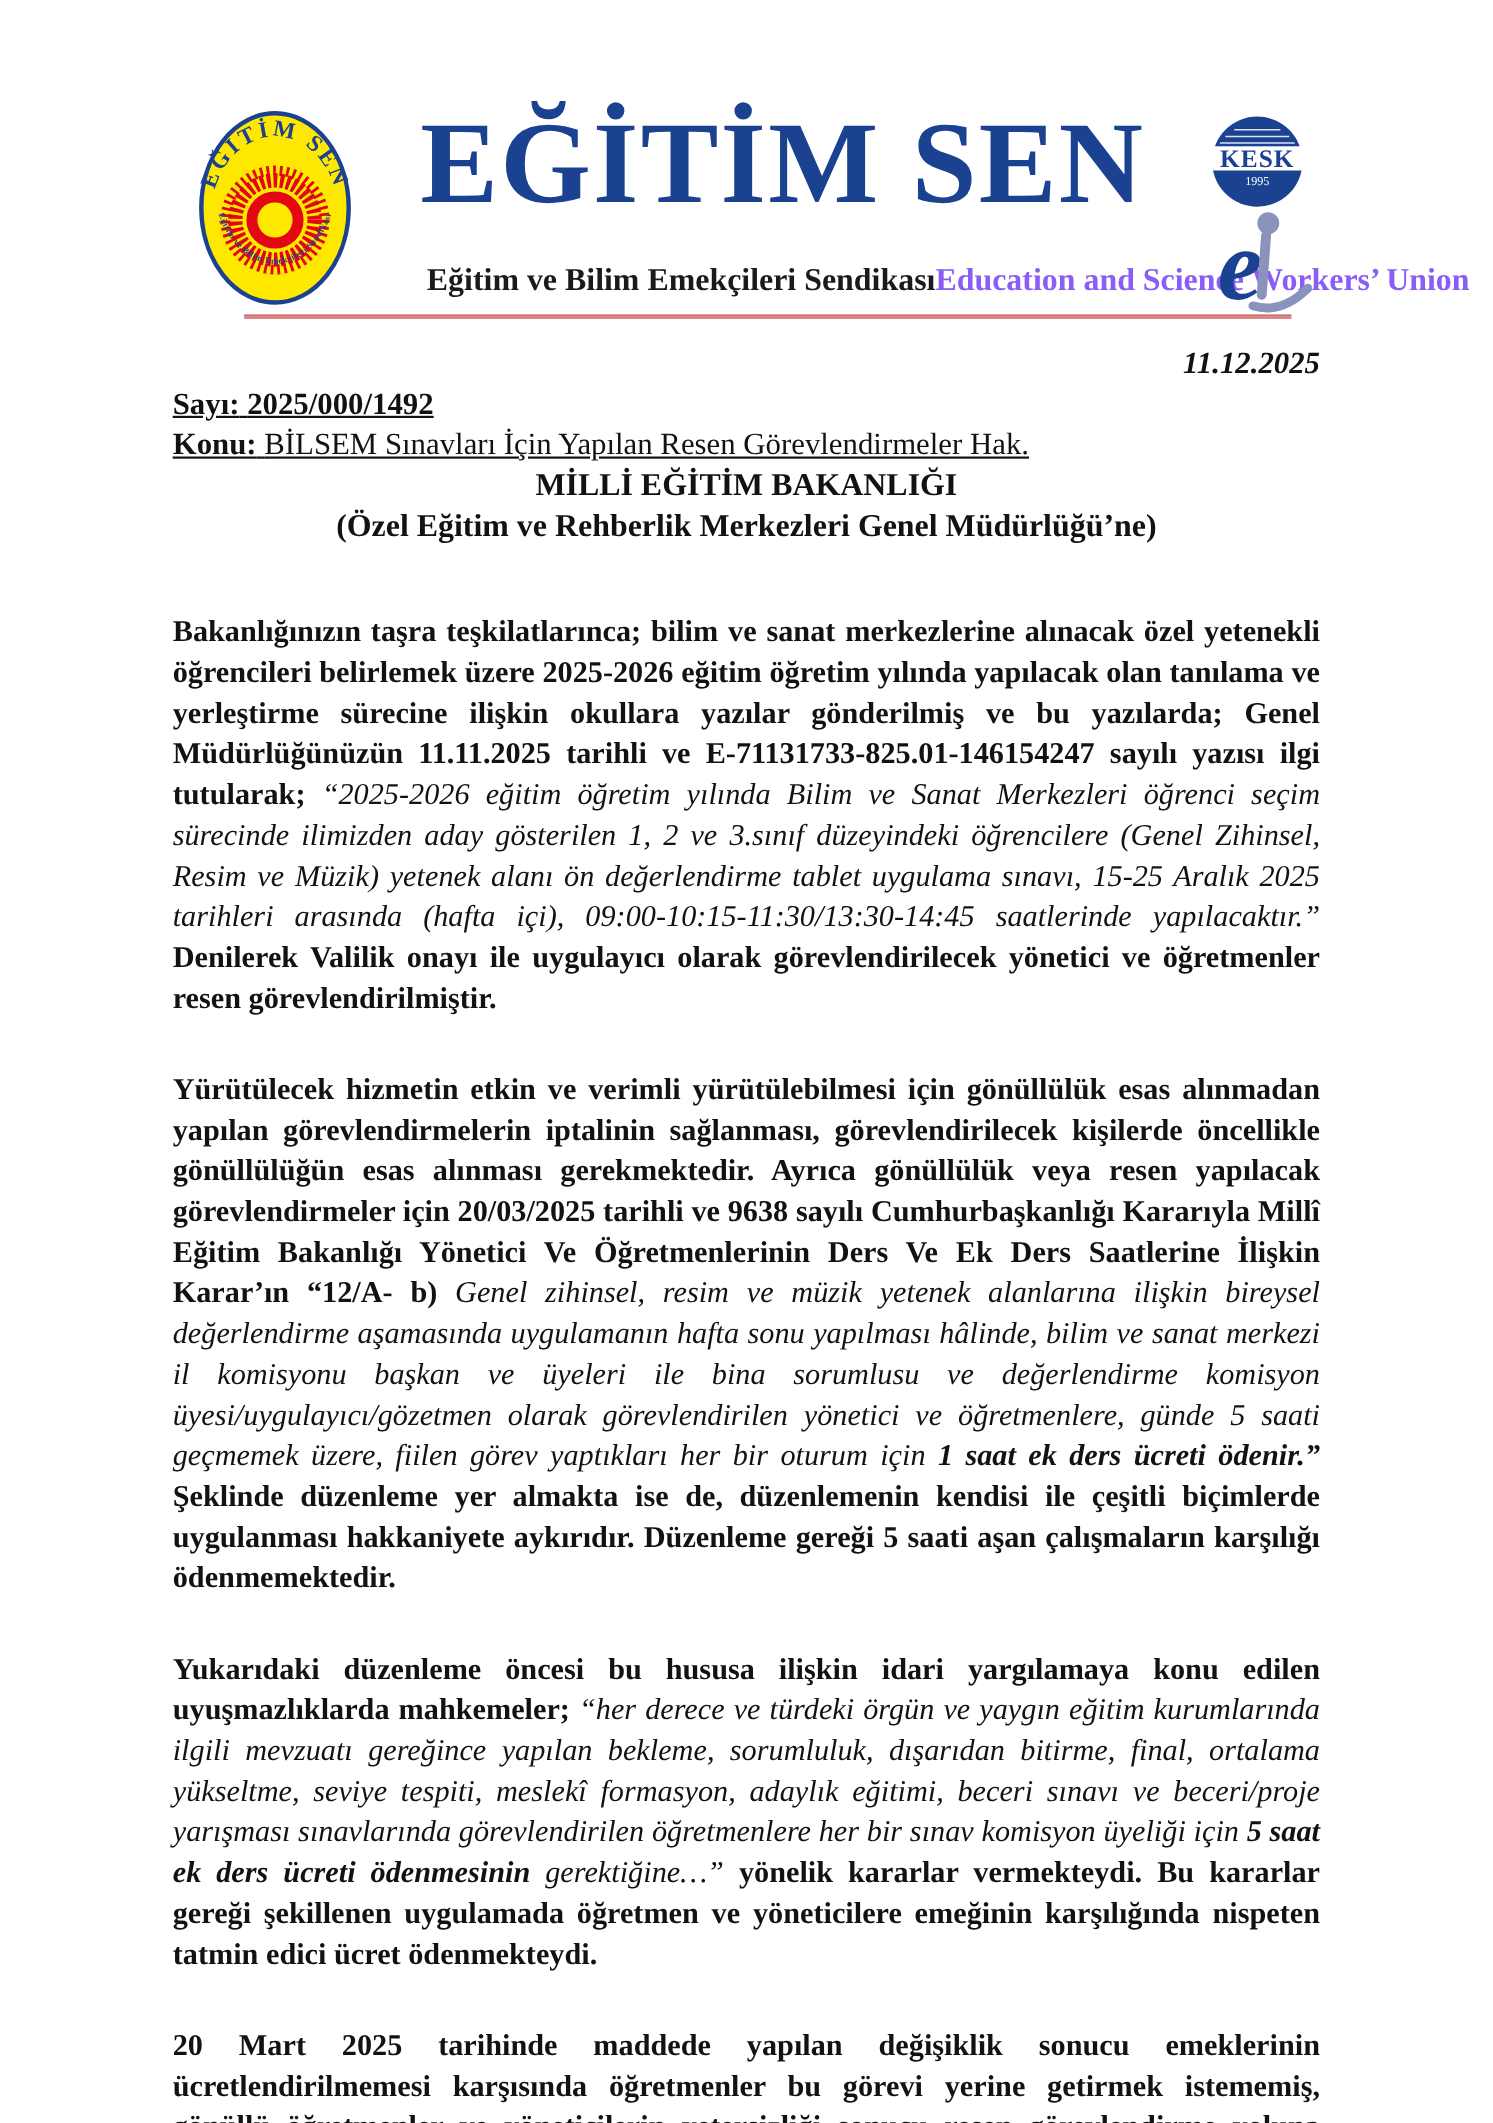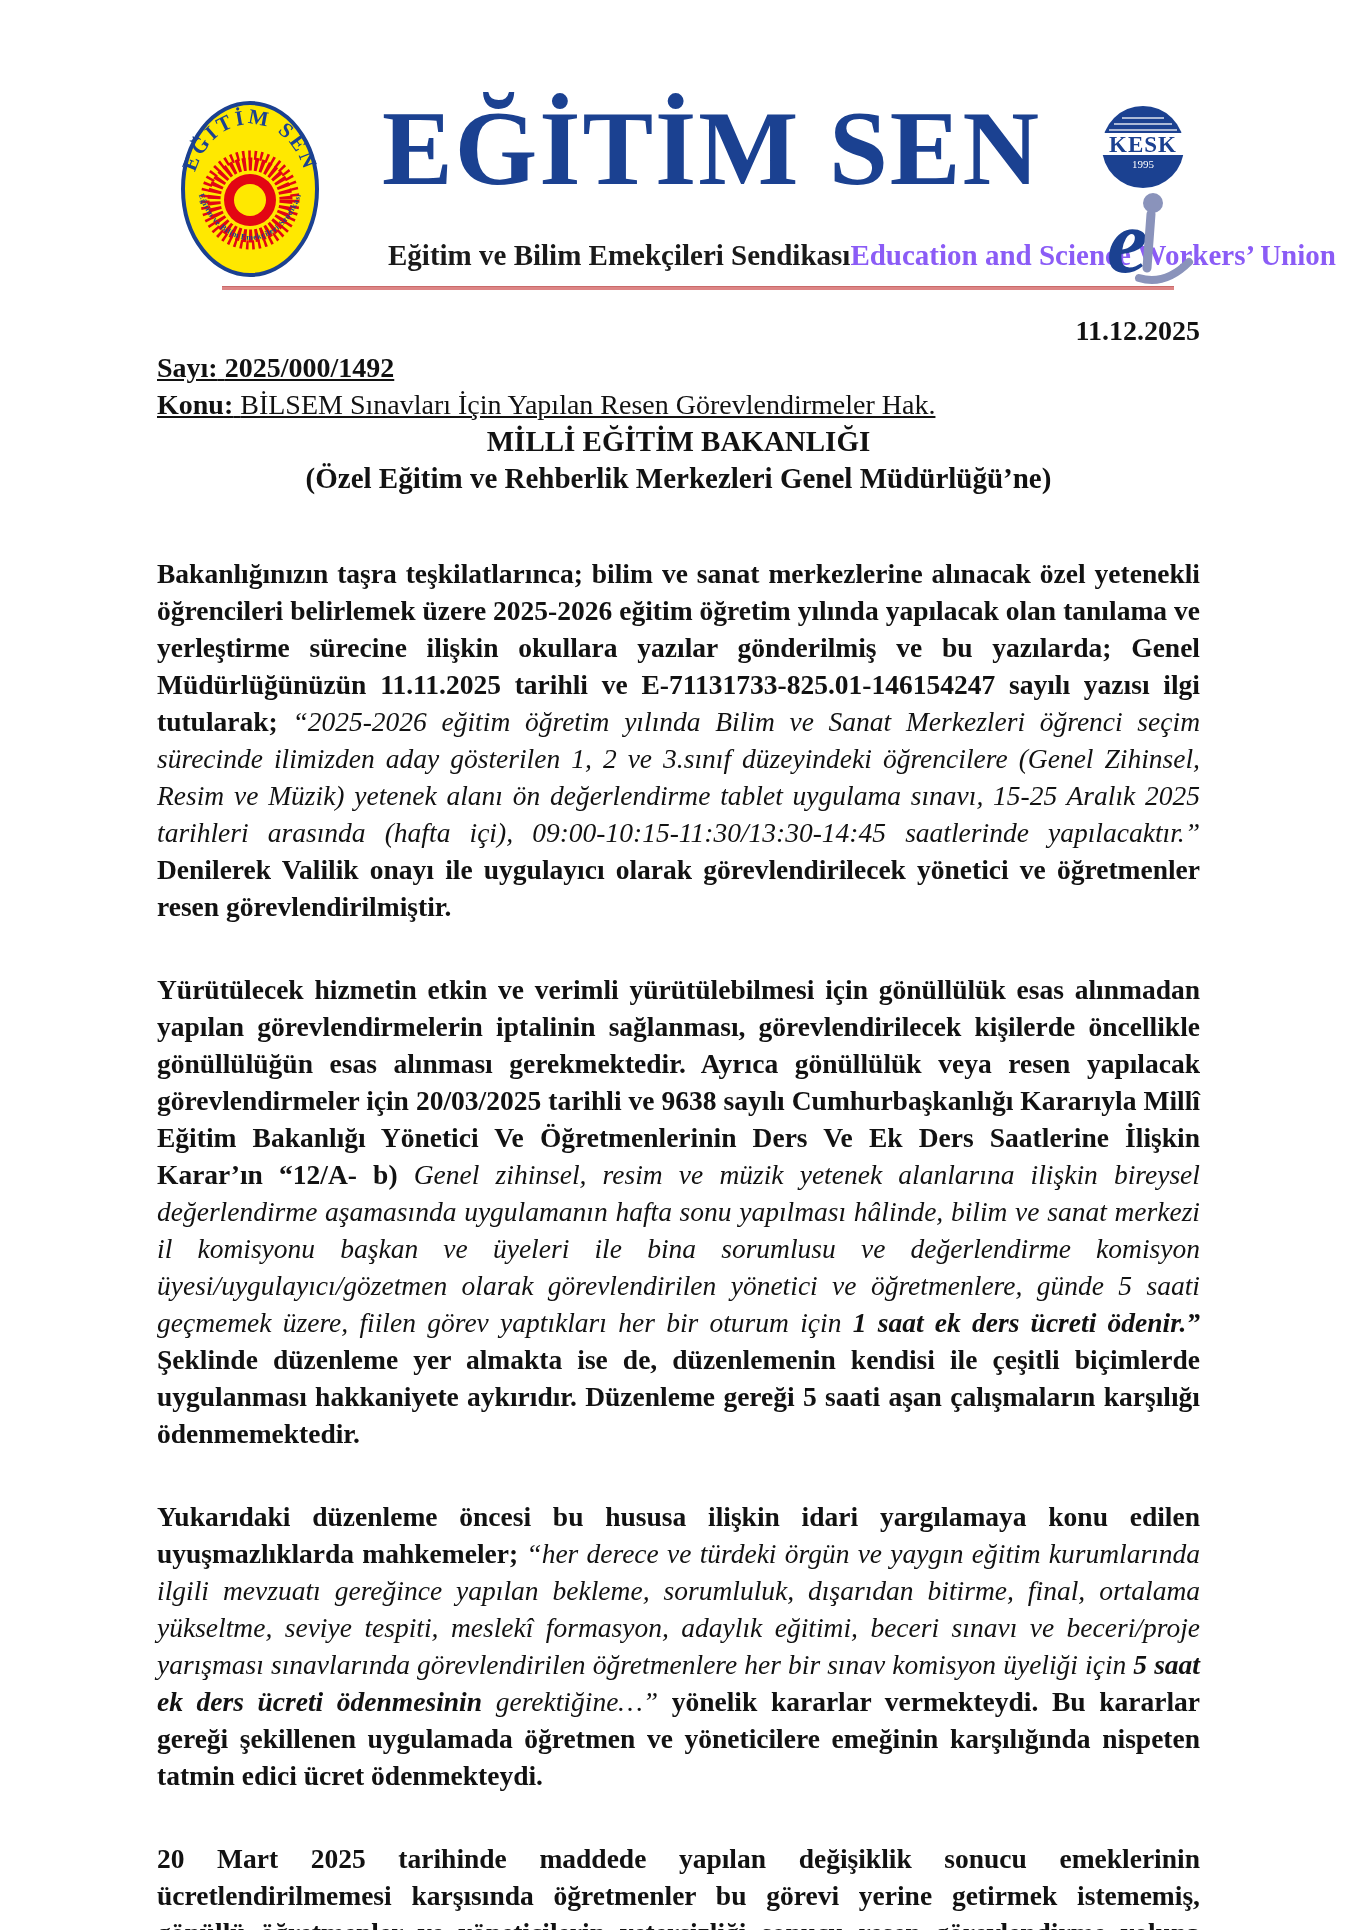--- a/index.html
+++ b/index.html
@@ -30,21 +30,21 @@
   .head-rule{
     position:absolute;left:222px;top:286px;width:952px;height:3px;
     background:#dd8585;border-top:1px solid #c96a6a;
   }
   
   .letter{
     position:absolute;left:157px;top:290px;width:1043px;
     font-size:27.5px;line-height:37px;
   }
   .date-line{
-    text-align:right;font-weight:bold;margin-top:22px;font-size:28px;
+    text-align:right;font-weight:bold;margin-top:22px;font-size:28px;font-style:italic;
   }
   .meta-line{font-size:28px;text-decoration:underline;}
   .meta-line .lbl{font-weight:bold;}
   .meta-line.sayi .val{font-weight:bold;}
   .recipient{
     text-align:center;font-weight:bold;font-size:29px;line-height:37px;
   }
   .body-text{margin-top:58px;}
   .para{
     text-align:justify;margin:0 0 46px 0;

